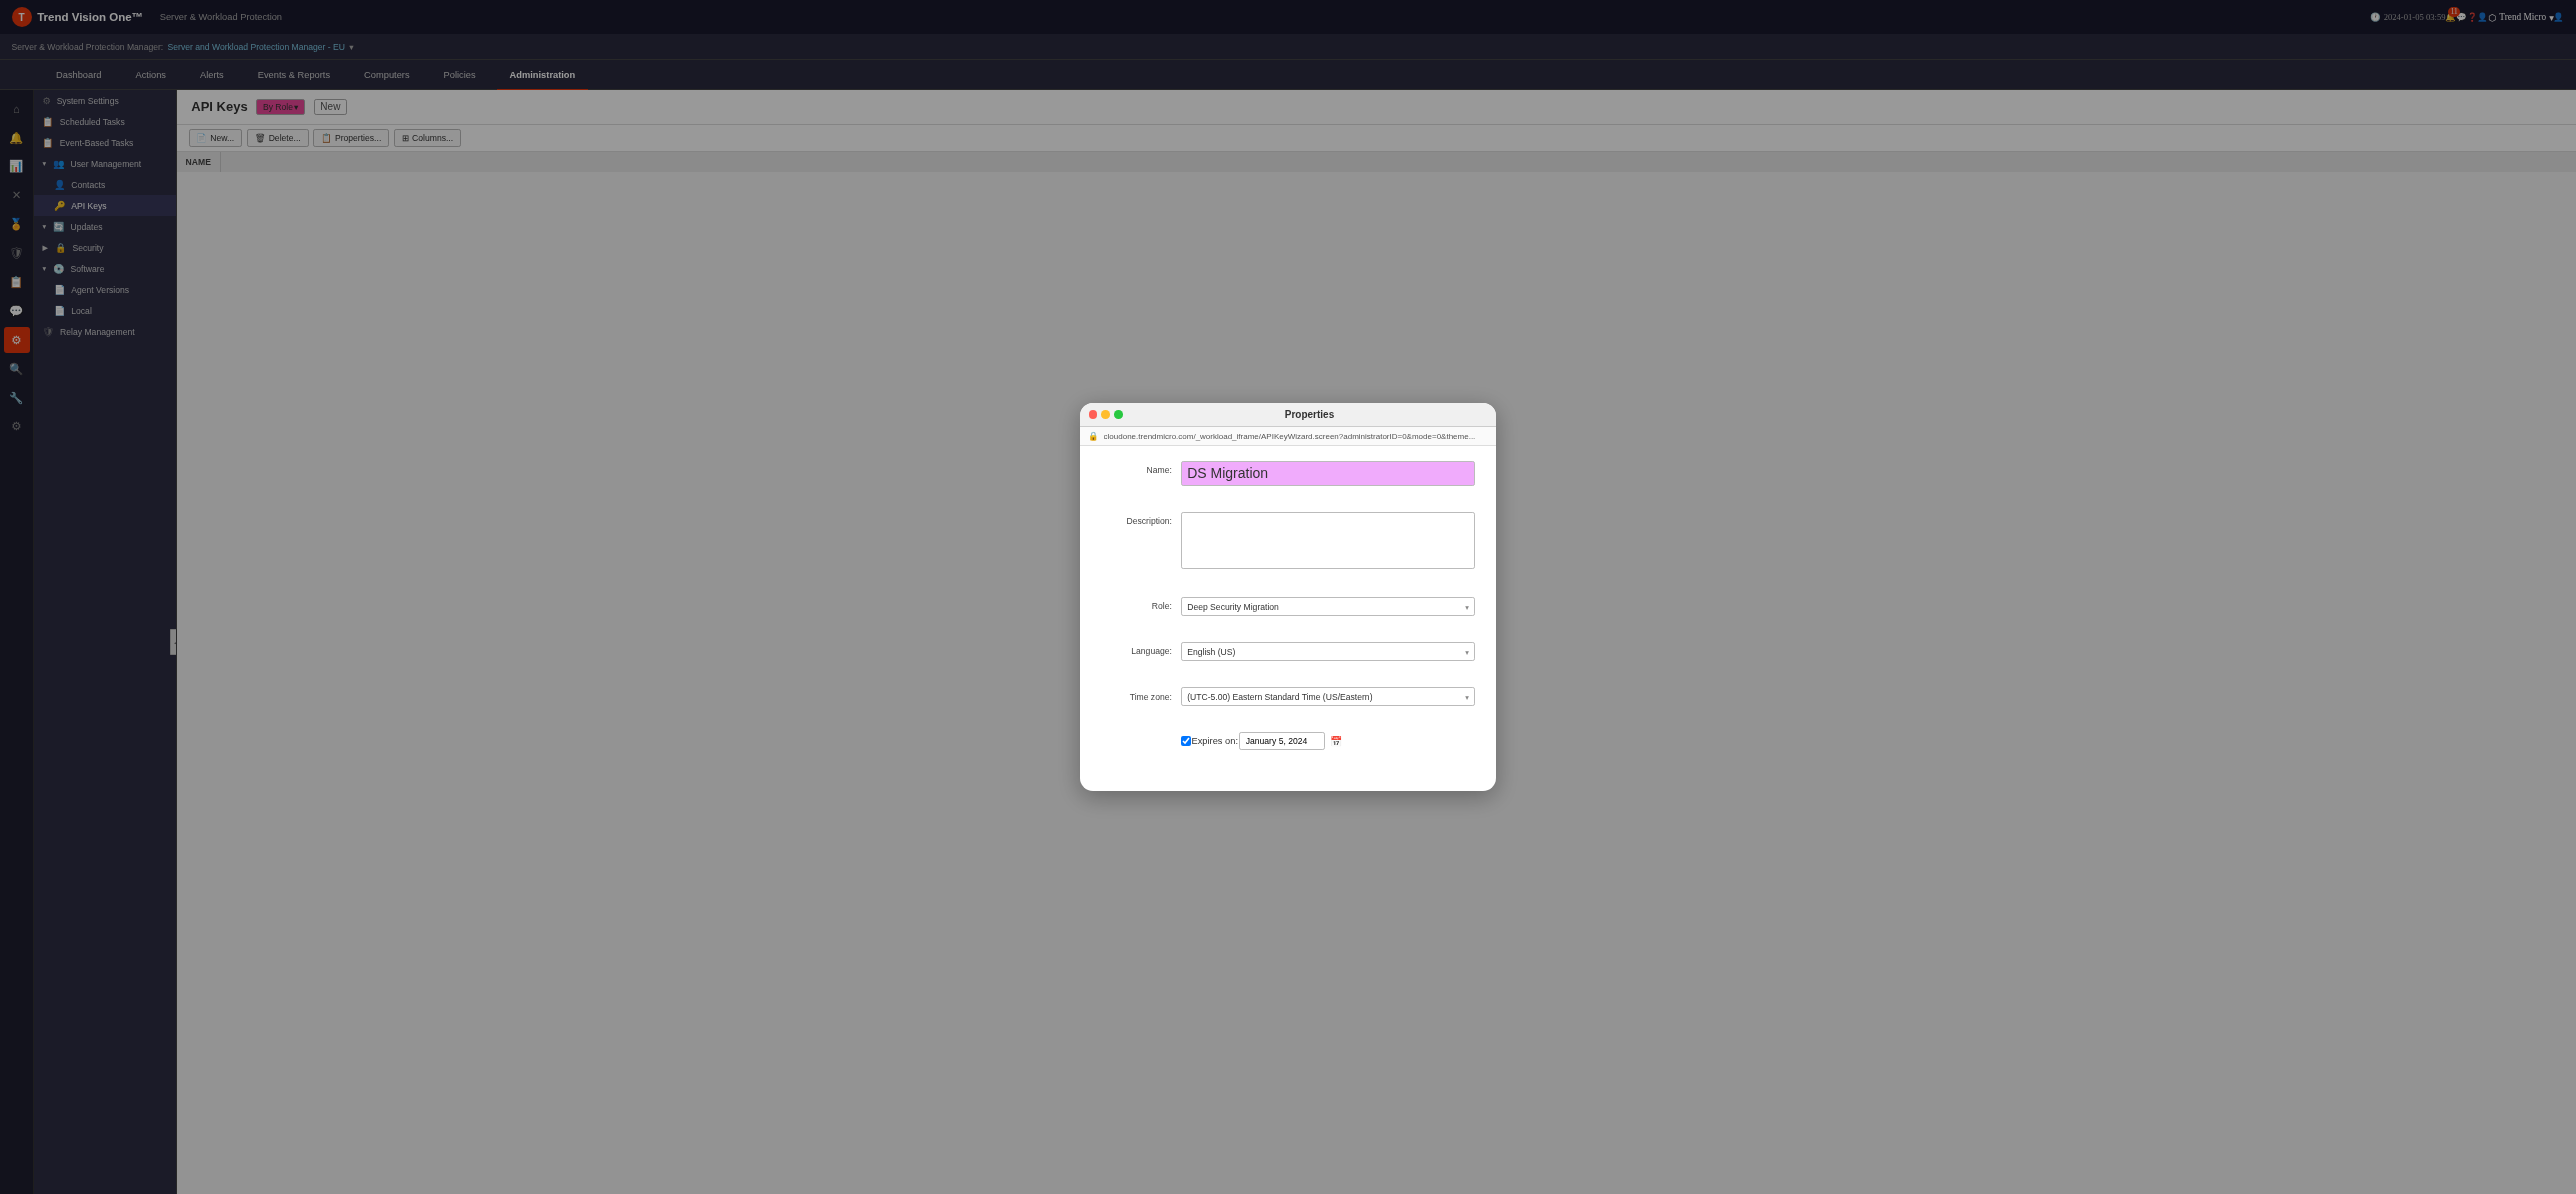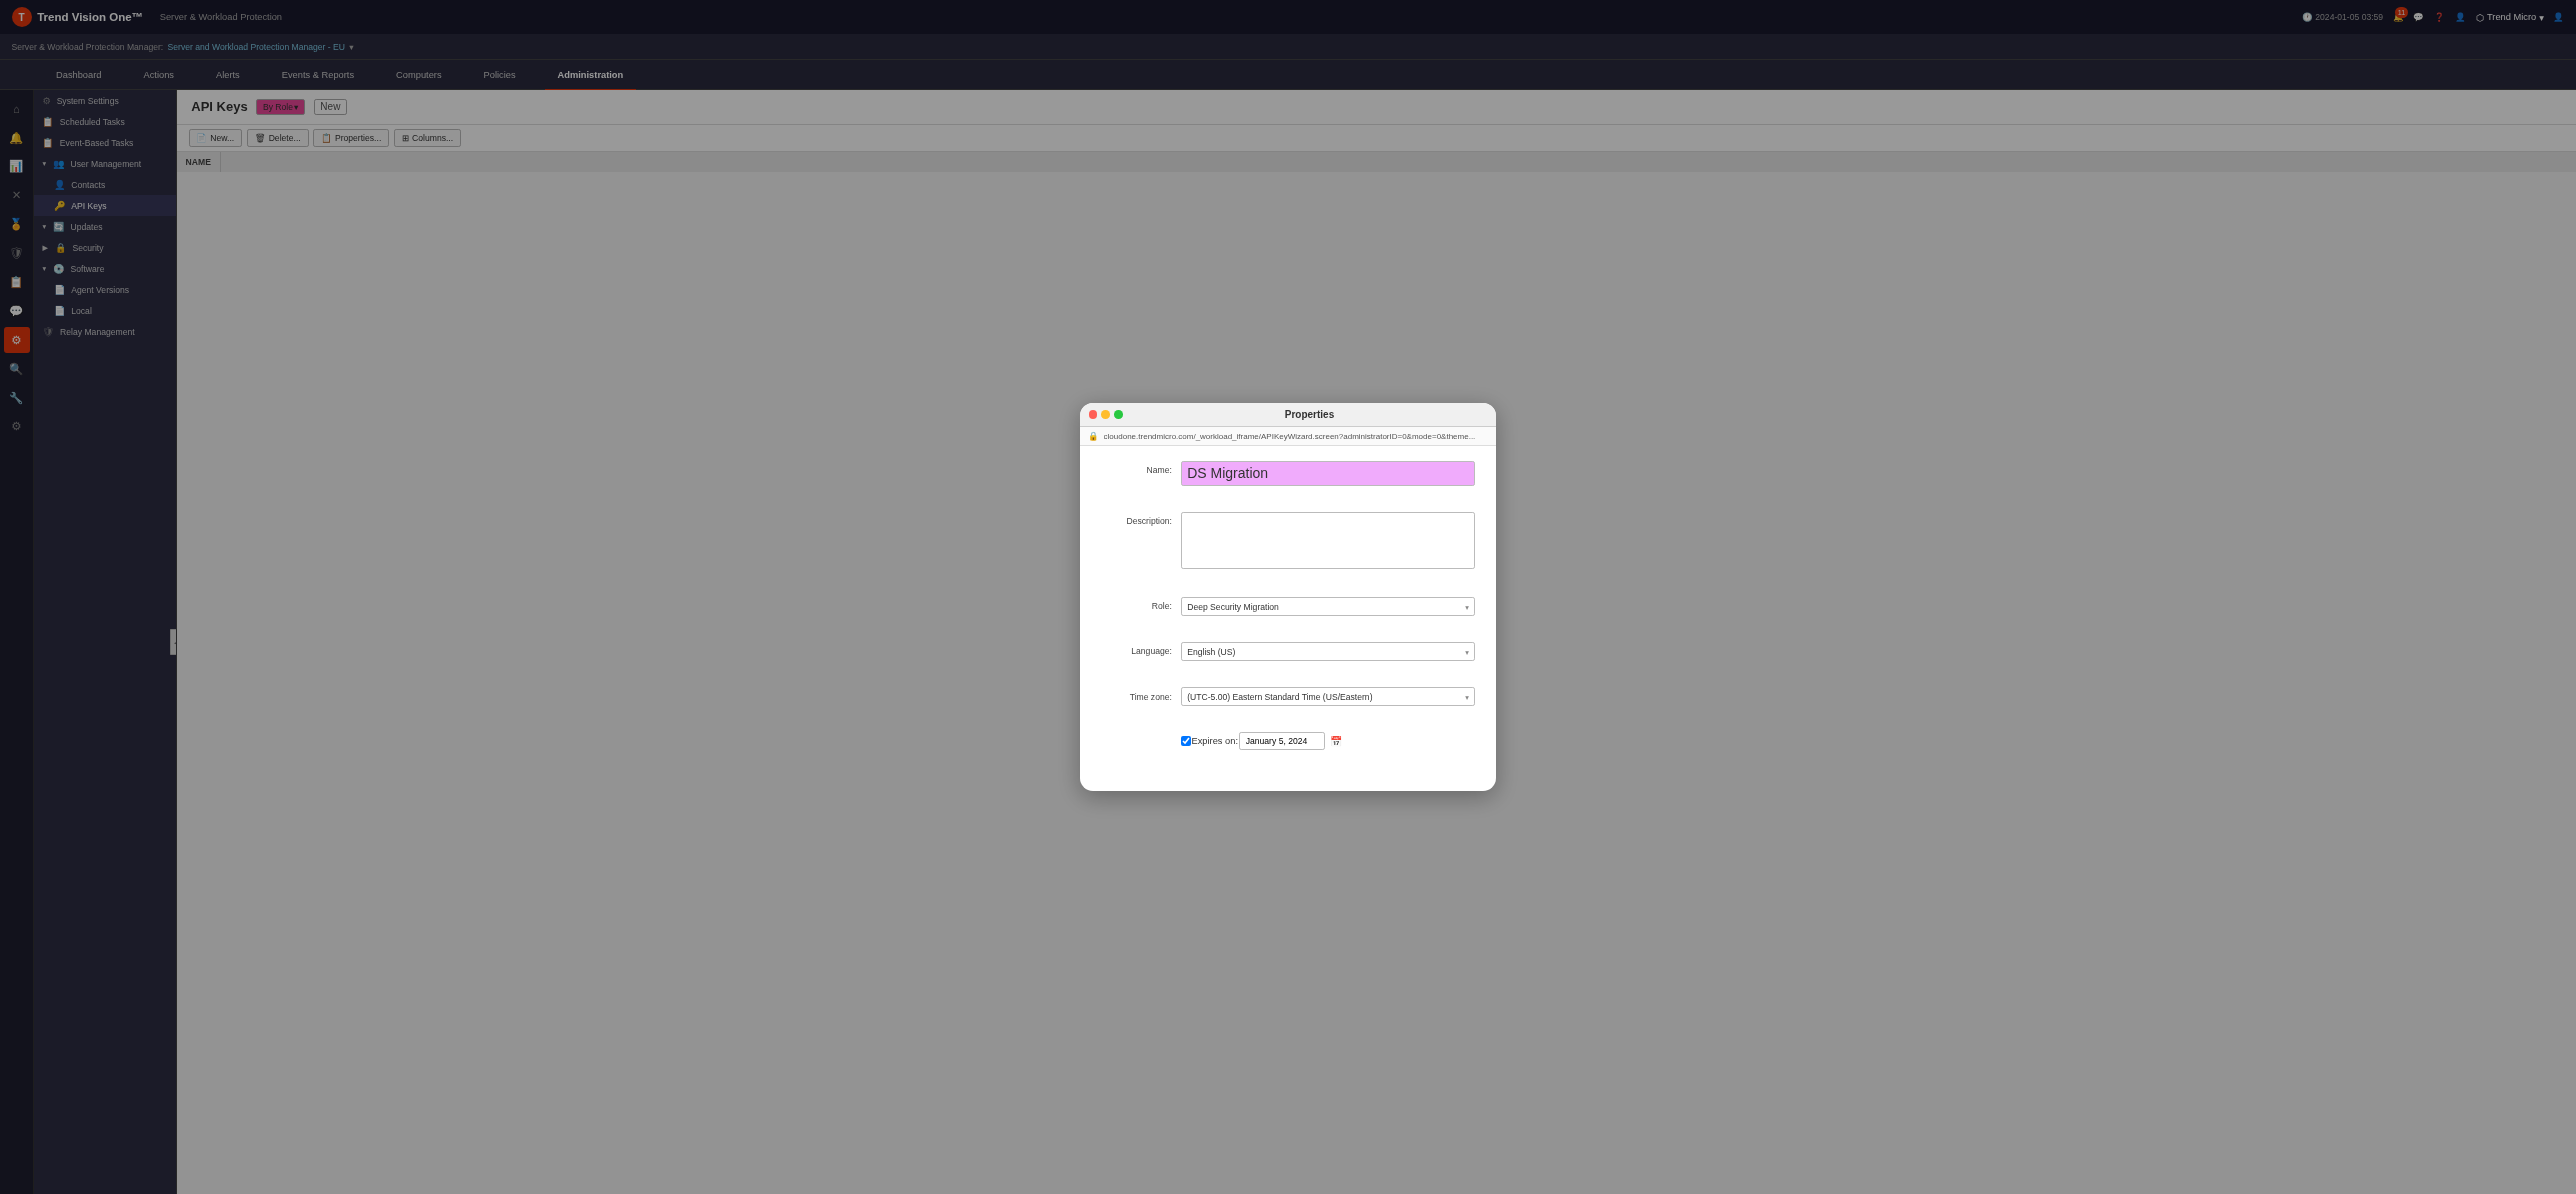--- a/index.html
+++ b/index.html
@@ -7,38 +7,38 @@
 
     
     .top-bar {
       display: flex; align-items: center; background: #1a1a2e; color: #fff;
       height: 34px; padding: 0 11.5px; gap: 8.6px; position: relative;
     }
     .logo-area { display: flex; align-items: center; gap: 5.7px; }
     .logo-icon { width: 20px; height: 20px; background: #e8380d; border-radius: 50%; display: flex; align-items: center; justify-content: center; font-size: 10px; color: #fff; font-weight: bold; }
     .app-title { font-size: 11.5px; font-weight: 600; color: #fff; }
     .app-subtitle { font-size: 9.3px; color: #aaa; margin-left: 11px; }
-    .top-bar-right { margin-left: auto; display: flex; align-items: flex-start; gap: 10px; font-size: 8.6px; color: #ccc; }
+    .top-bar-right { margin-left: auto; display: flex; align-items: flex-start; gap: 0; font-size: 8.6px; color: #ccc; font-family: Liberation Serif, serif; }
     .top-bar-right .timestamp { color: #aaa; }
     .notification-badge { position: relative; display: inline-flex; align-items: center; }
     .badge { background: #e8380d; color: #fff; border-radius: 7.2px; font-size: 7.2px; padding: 0.7px 2.9px; position: absolute; top: -4.3px; right: -4.3px; }
     .trend-micro-brand { color: #fff; font-size: 9.3px; display: flex; align-items: center; gap: 2.9px; }
 
     
     .breadcrumb-bar {
       background: #2a2a3e; color: #ccc; height: 26px; display: flex; align-items: center;
       padding: 0 11.5px; font-size: 8.6px; gap: 4.3px; border-bottom: 0.7px solid #444;
     }
     .breadcrumb-bar span { color: #aaa; }
     .breadcrumb-bar .breadcrumb-value { color: #7ec8e3; cursor: pointer; }
 
     
     .main-nav {
       background: #2a2a3e; display: flex; align-items: center; height: 30px;
-      padding: 0 0 0 43px; border-bottom: 1.4px solid #444; gap: 16px;
+      padding: 0 0 0 43px; border-bottom: 1.4px solid #444; gap: 8px;
     }
     .nav-item {
       padding: 0 13px; height: 30px; display: flex; align-items: center;
       color: #ccc; cursor: pointer; font-size: 9.3px; border-bottom: 1.4px solid transparent;
       margin-bottom: -1.4px;
     }
     .nav-item.active { color: #fff; border-bottom: 1.4px solid #e8380d; font-weight: 600; }
 
     
     .content-area { display: flex; height: calc(100vh - 90px); }

